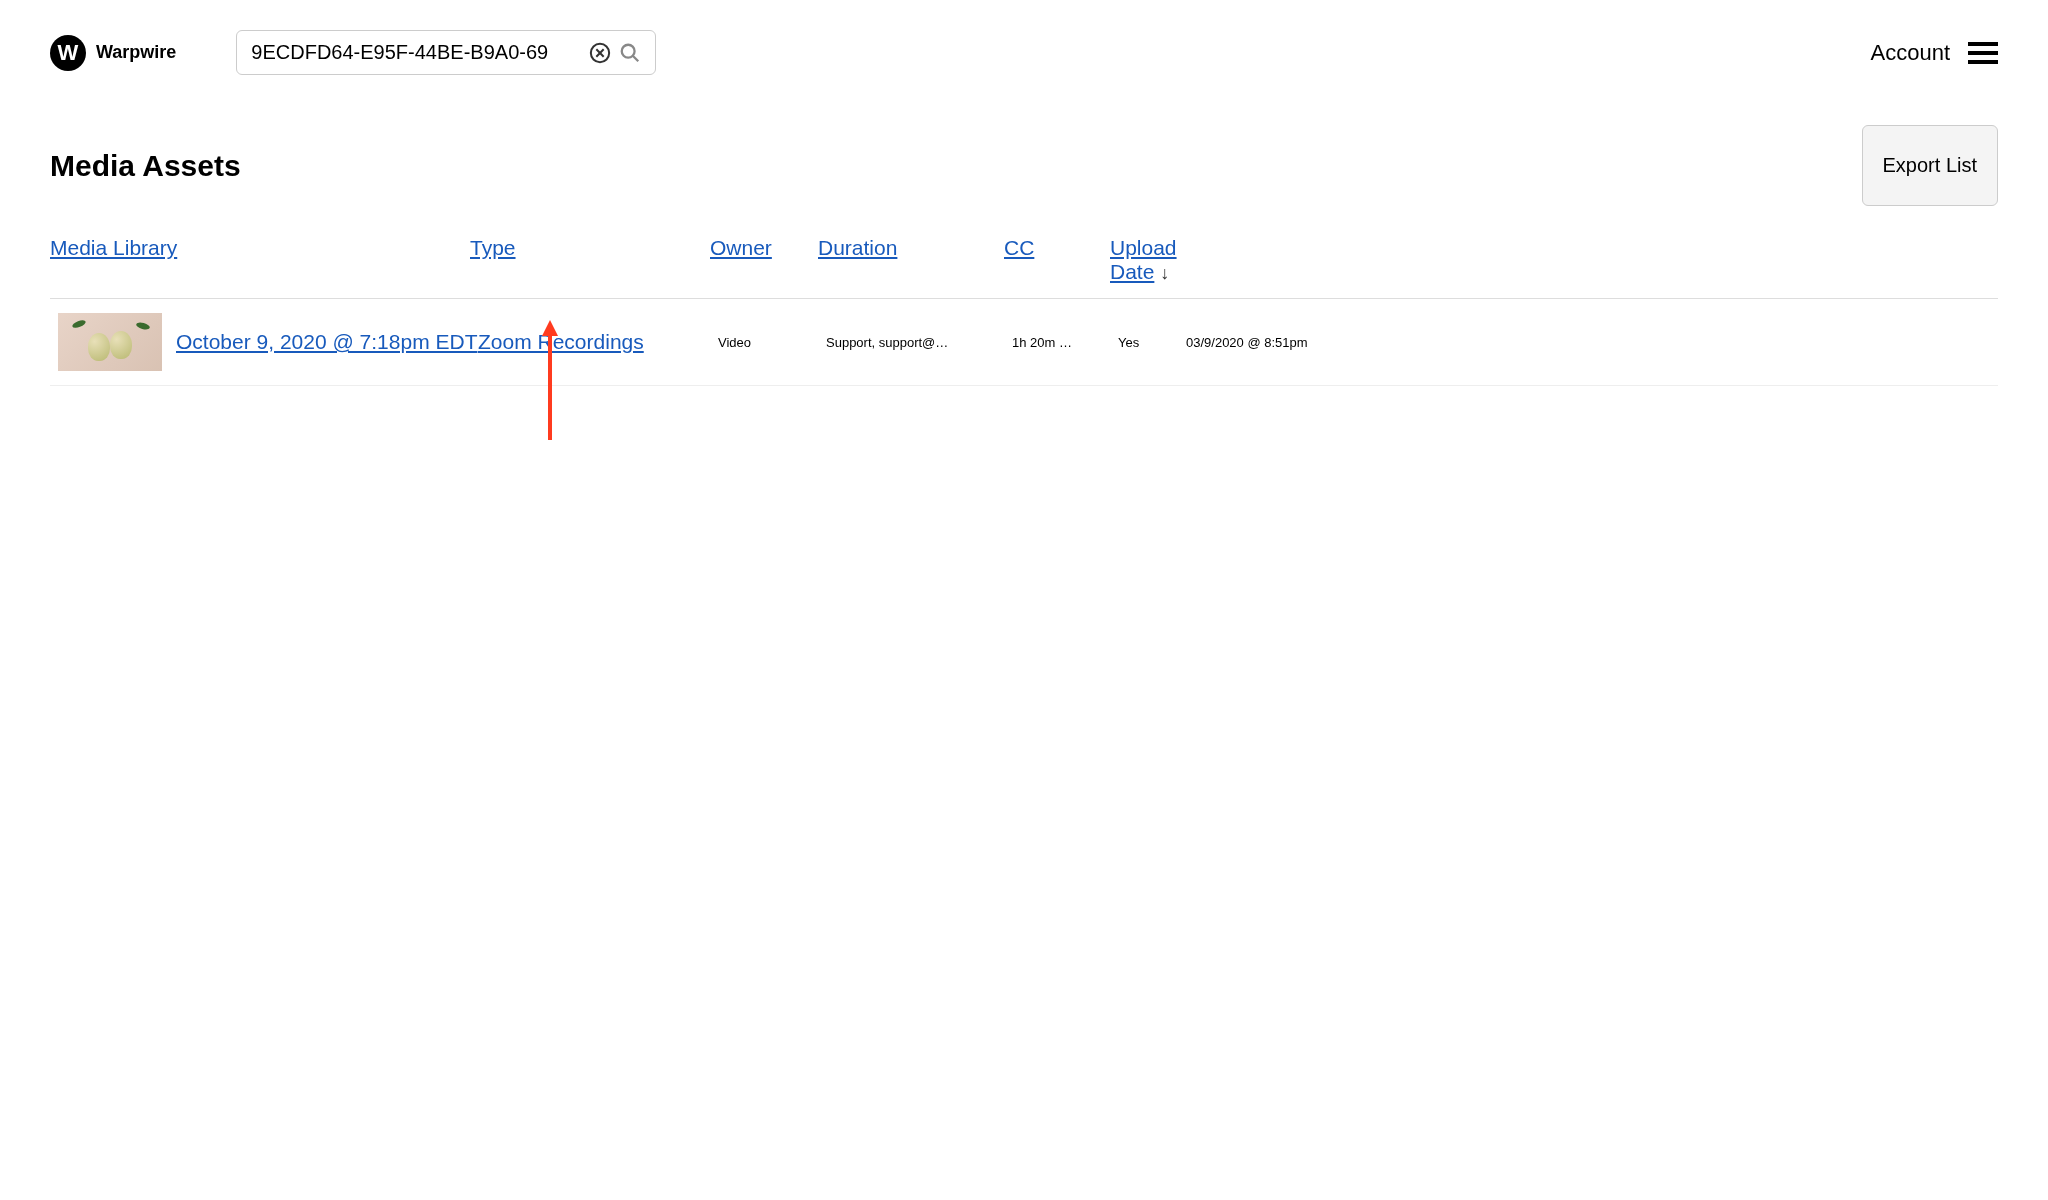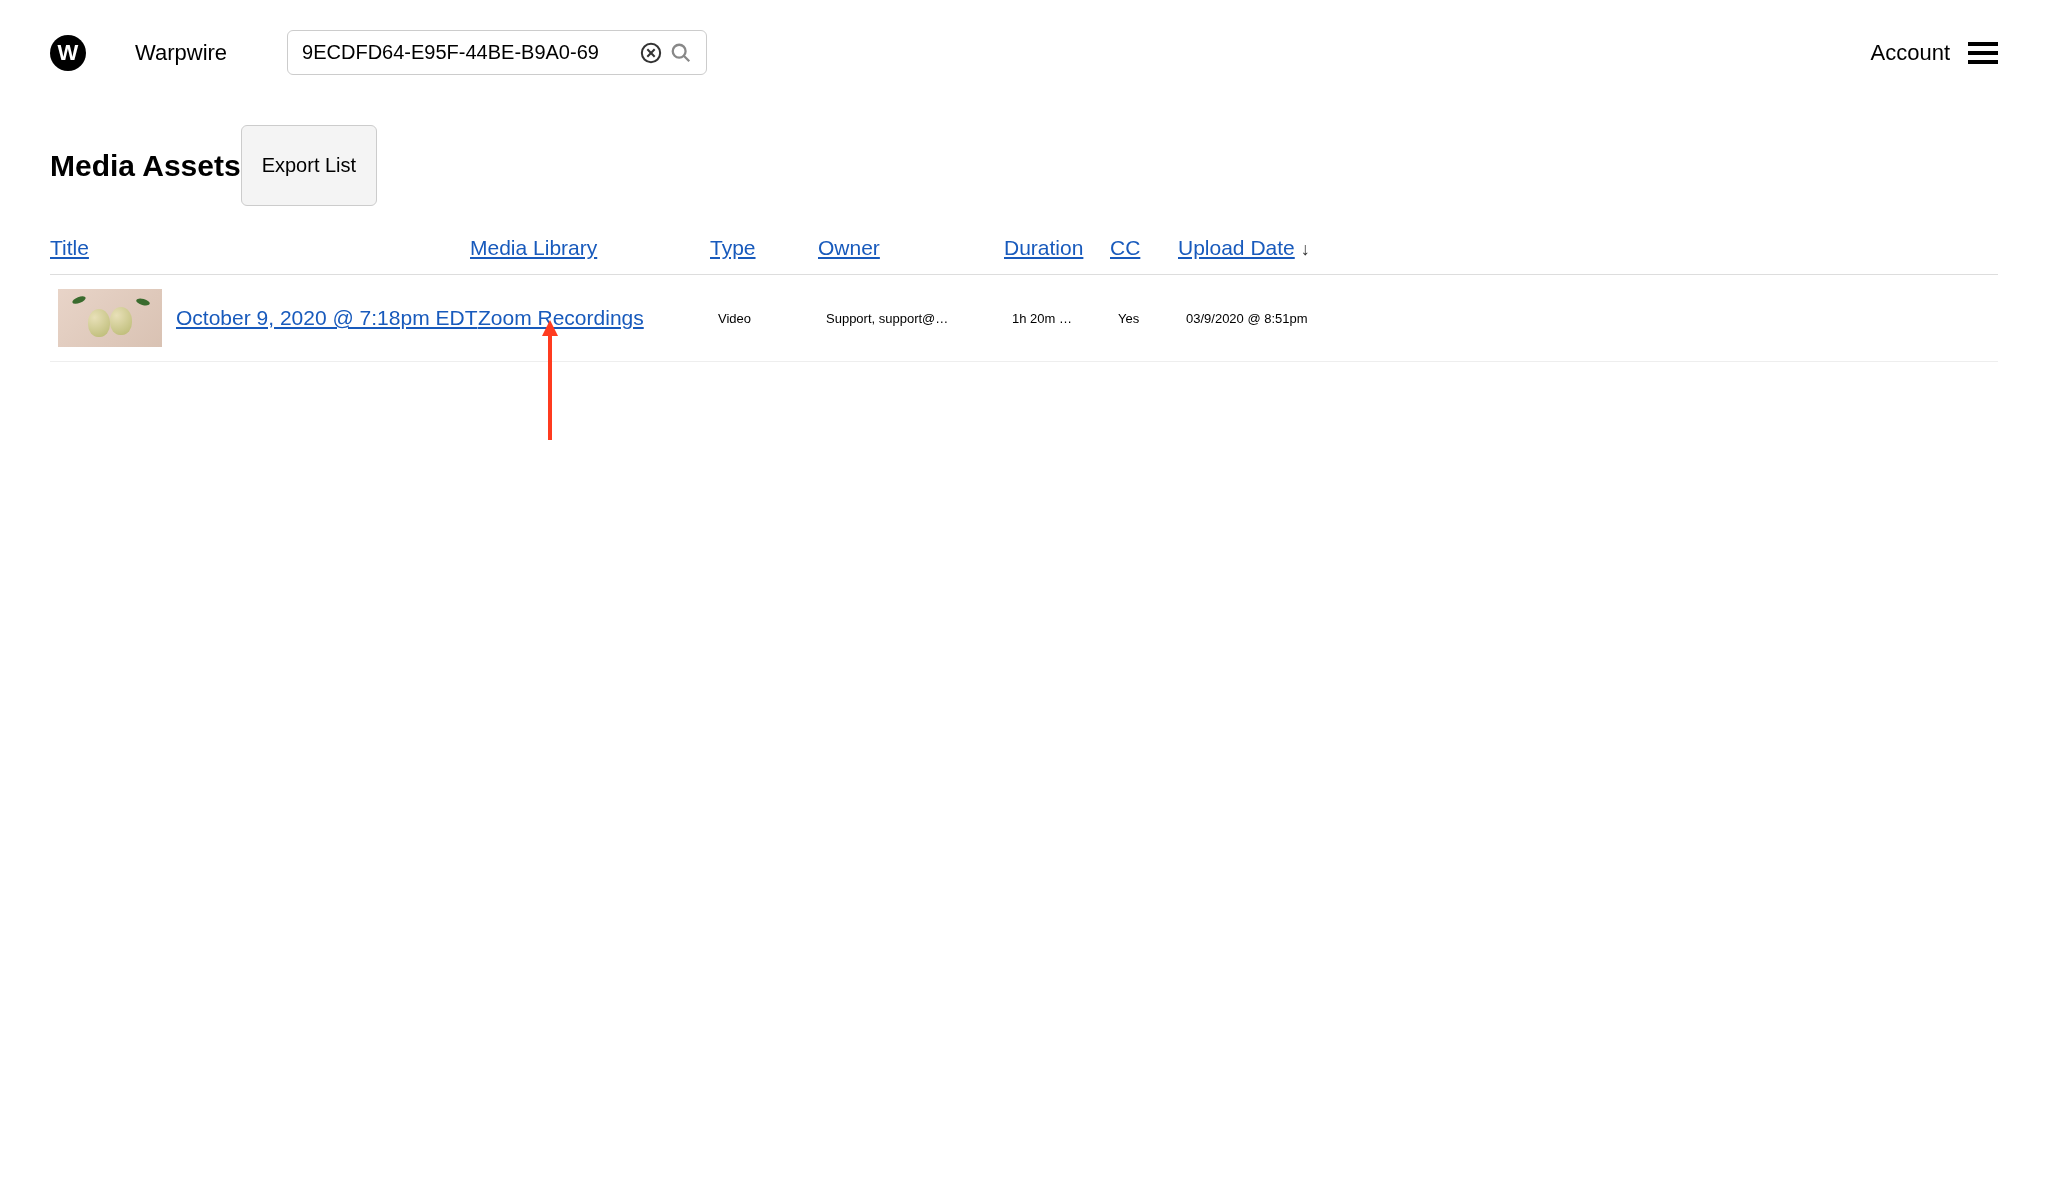--- a/index.html
+++ b/index.html
@@ -26,23 +26,22 @@
       background: #000;
       border-radius: 50%;
       display: flex;
       align-items: center;
       justify-content: center;
       color: #fff;
       font-weight: bold;
       font-size: 22px;
     }
     .logo-text {
-      font-size: 22px;
-      font-weight: 400;
-      margin-left: 39px;
+      font-size: 18px;
+      font-weight: 700;
     }
     .search-box {
       display: flex;
       align-items: center;
       border: 1px solid #ccc;
       border-radius: 6px;
       padding: 10px 14px;
       gap: 8px;
       width: 420px;
     }
@@ -80,20 +79,21 @@
       width: 30px;
       height: 4px;
       background: #000;
     }
     .content {
       padding: 30px 50px;
     }
     .title-row {
       display: flex;
       align-items: center;
+      justify-content: space-between;
       margin-bottom: 30px;
     }
     .page-title {
       font-size: 30px;
       font-weight: 700;
     }
     .export-btn {
       background: #f4f4f4;
       border: 1px solid #ccc;
       border-radius: 6px;
@@ -214,21 +214,20 @@
   </div>
 </div>
 
 <div class="content">
   <div class="title-row">
     <h1 class="page-title">Media Assets</h1>
     <button class="export-btn">Export List</button>
   </div>
 
   <div class="table-header">
-    <div><span class="col-link">Title</span></div>
     <div><span class="col-link">Media Library</span></div>
     <div><span class="col-link">Type</span></div>
     <div><span class="col-link">Owner</span></div>
     <div><span class="col-link">Duration</span></div>
     <div><span class="col-link">CC</span></div>
     <div>
       <span class="col-link">Upload Date</span><span class="sort-arrow">↓</span>
     </div>
   </div>
 

